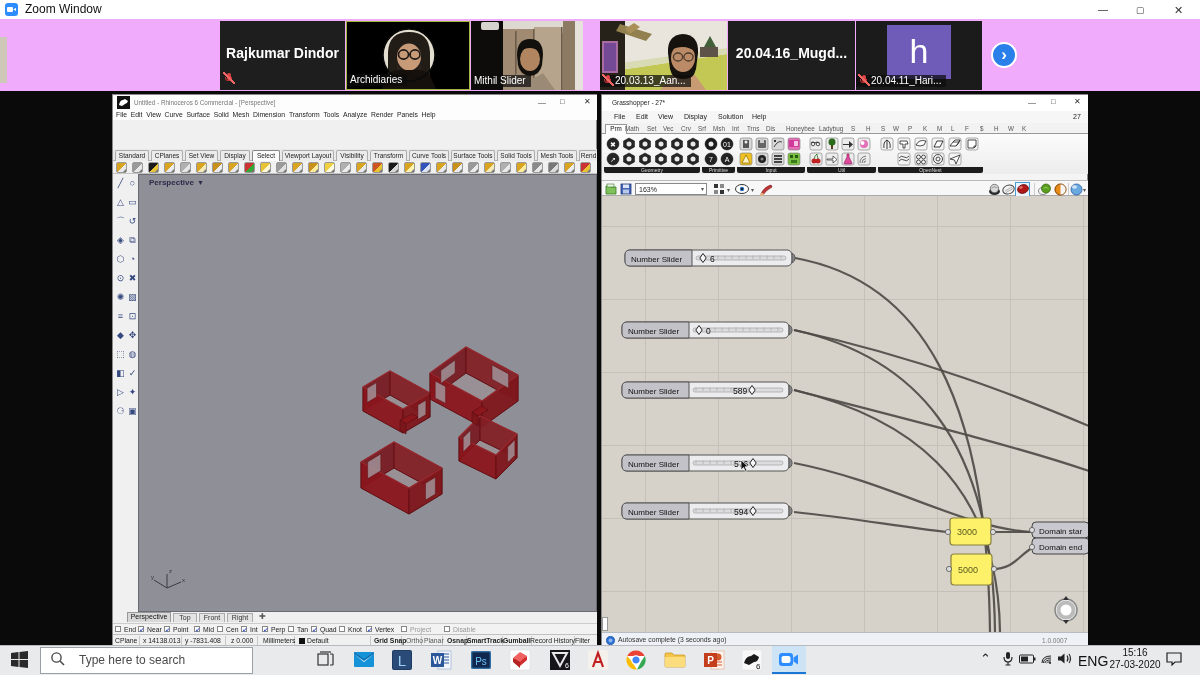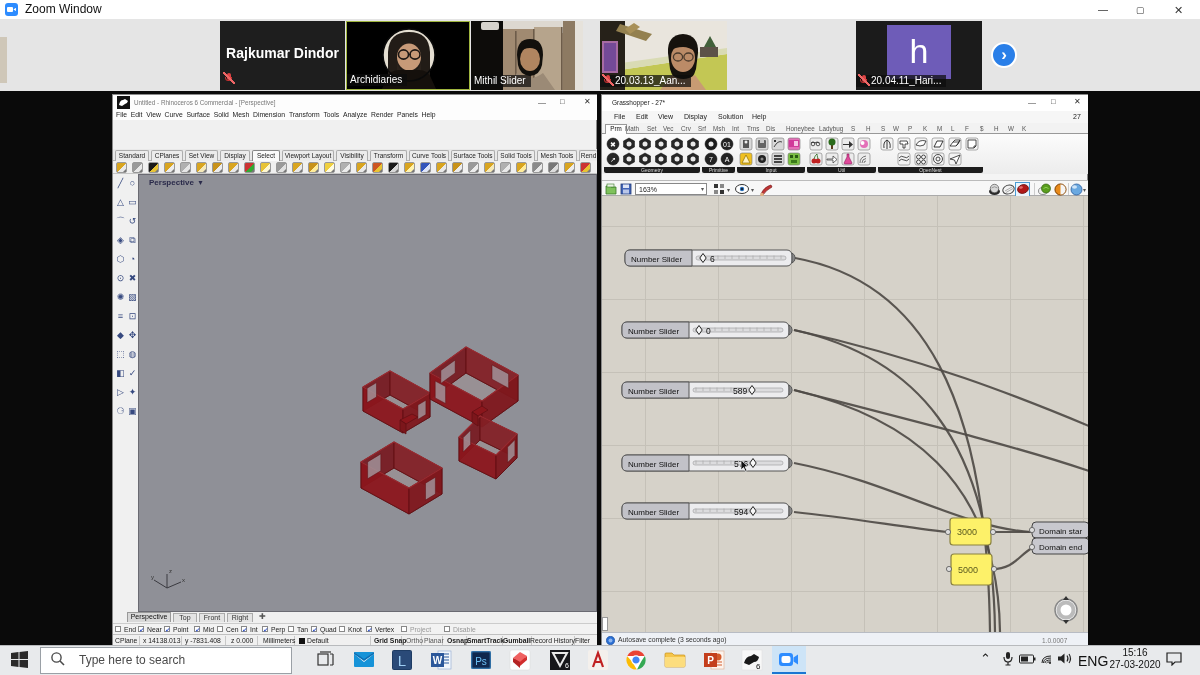--- a/index.html
+++ b/index.html
@@ -6,31 +6,31 @@
 .abs{position:absolute}
 #stage{position:relative;width:1200px;height:675px;background:#0a0a0a}
 
 #ztitle{left:0;top:0;width:1200px;height:19px;background:#fff}
 #ztitle .ico{left:5px;top:3px;width:13px;height:13px;background:#2d8cff;border-radius:3px}
 #ztitle .ico:after{content:"";position:absolute;left:2.1px;top:4px;width:5.5px;height:4.8px;background:#fff;border-radius:1px}
 #ztitle .ico:before{content:"";position:absolute;left:8.4px;top:4.6px;width:3px;height:3.6px;background:#fff;clip-path:polygon(0 50%,100% 0,100% 100%,0 50%)}
 #ztitle .t{left:25px;top:2px;font-size:12px;color:#111}
 #ztitle .wc{top:4px;color:#333;font-size:10px}
 
-#strip{left:0;top:19px;width:1200px;height:72px;background:#e5e5e5}
+#strip{left:0;top:19px;width:1200px;height:72px;background:#f0abfc}
 .tile{position:absolute;top:2px;height:69px;background:#1f1f1f;overflow:hidden}
 .bigname{width:100%;text-align:center;color:#fff;font-weight:bold;font-size:14px;white-space:nowrap;overflow:hidden;font-family:"Liberation Sans",sans-serif}
 .plabel{position:absolute;left:0;bottom:3px;background:rgba(12,12,12,0.72);color:#fff;font-size:10px;padding:0 5px 1px 3px;white-space:nowrap}
 .micoff{display:inline-block;position:relative;width:9px;height:11px;vertical-align:-2px;margin-right:3px}
 .micoff i{position:absolute;left:2.7px;top:0;width:4px;height:7px;background:#d44;border-radius:2px}
 .micoff u{position:absolute;left:1px;top:3.5px;width:7px;height:4.5px;border:1px solid #c33;border-top:none;border-radius:0 0 4px 4px}
 .micoff s{position:absolute;left:-1px;top:-1px;width:12px;height:12px;background:linear-gradient(45deg,transparent 44%,#e66 44%,#e66 56%,transparent 56%)}
 
 #taskbar{left:0;top:645px;width:1200px;height:30px;background:#e8eaec;border-top:1px solid #b8babd}
-#search{left:40px;top:647px;width:252px;height:27px;background:#fff;border:1px solid #9aa0a6;color:#4a4a4a;font-size:12px;line-height:25px;padding-left:38px}
+#search{left:40px;top:647px;width:213px;height:27px;background:#fff;border:1px solid #9aa0a6;color:#4a4a4a;font-size:12px;line-height:25px;padding-left:38px}
 .tbico{position:absolute;top:649px;width:22px;height:22px}
 .rtab{top:1px;height:11px;background:#ececec;border:1px solid #adadad;border-bottom:none;border-radius:2px 2px 0 0;text-align:center;font-size:6.5px;color:#222;overflow:hidden;line-height:10px}
 .ticon{position:absolute;top:1px;width:11px;height:11px;border-radius:2px}
 .ticon:after{content:"";position:absolute;right:0;bottom:0;width:0;height:0;border-left:3px solid transparent;border-bottom:3px solid #777}
 .pic{position:absolute;width:11px;height:11px;font-size:9px;line-height:11px;text-align:center;color:#36497f}
 .grpbar{position:absolute;top:33px;height:6px;background:#1c1c1c;color:#ddd;font-size:5px;text-align:center;line-height:6.5px;border-radius:0 0 2px 2px}
 </style></head>
 <body>
 <div id="stage">
 
@@ -95,20 +95,23 @@
       <path d="M68 32 Q67 14 83 13 Q99 14 98 32 L96 48 Q93 60 83 62 Q73 60 70 48 Z" fill="#16120d"></path>
       <ellipse cx="83" cy="37" rx="12" ry="14" fill="#bb8b67"></ellipse>
       <path d="M70 30 Q74 22 83 22 Q93 22 96 31 Q89 26 83 26 Q75 26 70 30 Z" fill="#16120d"></path>
       <ellipse cx="78" cy="36" rx="4.6" ry="4" fill="none" stroke="#4a3a2c" stroke-width="1.3"></ellipse>
       <ellipse cx="88.5" cy="36" rx="4.6" ry="4" fill="none" stroke="#4a3a2c" stroke-width="1.3"></ellipse>
       <path d="M60 69 L72 54 Q83 62 95 54 L106 69 Z" fill="#c89b73"></path>
       <rect x="100" y="26" width="18" height="10" fill="#5c5248"></rect>
       <path d="M110 15 L116 26 L104 26 Z" fill="#41603a"></path>
     </svg>
     <div class="plabel"><span class="micoff"><i></i><u></u><s></s></span>20.03.13_Aan...</div>
+  </div>
+  <div class="tile" style="left:728px;width:127px;background:#1e1e1e">
+    <div class="bigname" style="margin-top:24px">20.04.16_Mugd...</div>
   </div>
   <div class="tile" style="left:856px;width:126px;background:#1b1b1b">
     <div class="abs" style="left:31px;top:4px;width:64px;height:54px;background:#6e5cb8"></div>
     <div class="abs" style="left:31px;top:4px;width:64px;height:54px;text-align:center;color:#fff;font-size:34px;line-height:52px">h</div>
     <div class="plabel"><span class="micoff"><i></i><u></u><s></s></span>20.04.11_Hari...</div>
   </div>
   <div class="abs" style="left:991px;top:23px;width:26px;height:26px;border-radius:50%;background:#2a7fe8;border:2px solid #fff;color:#fff;text-align:center;font-size:17px;line-height:21px;font-weight:bold">›</div>
 </div>
 
 <div id="rhino" class="abs" style="left:112px;top:94px;width:485px;height:551px;background:#f0f0f0;border:1px solid #8a8a8a;border-bottom:none;font-size:7.5px;color:#1a1a1a">

